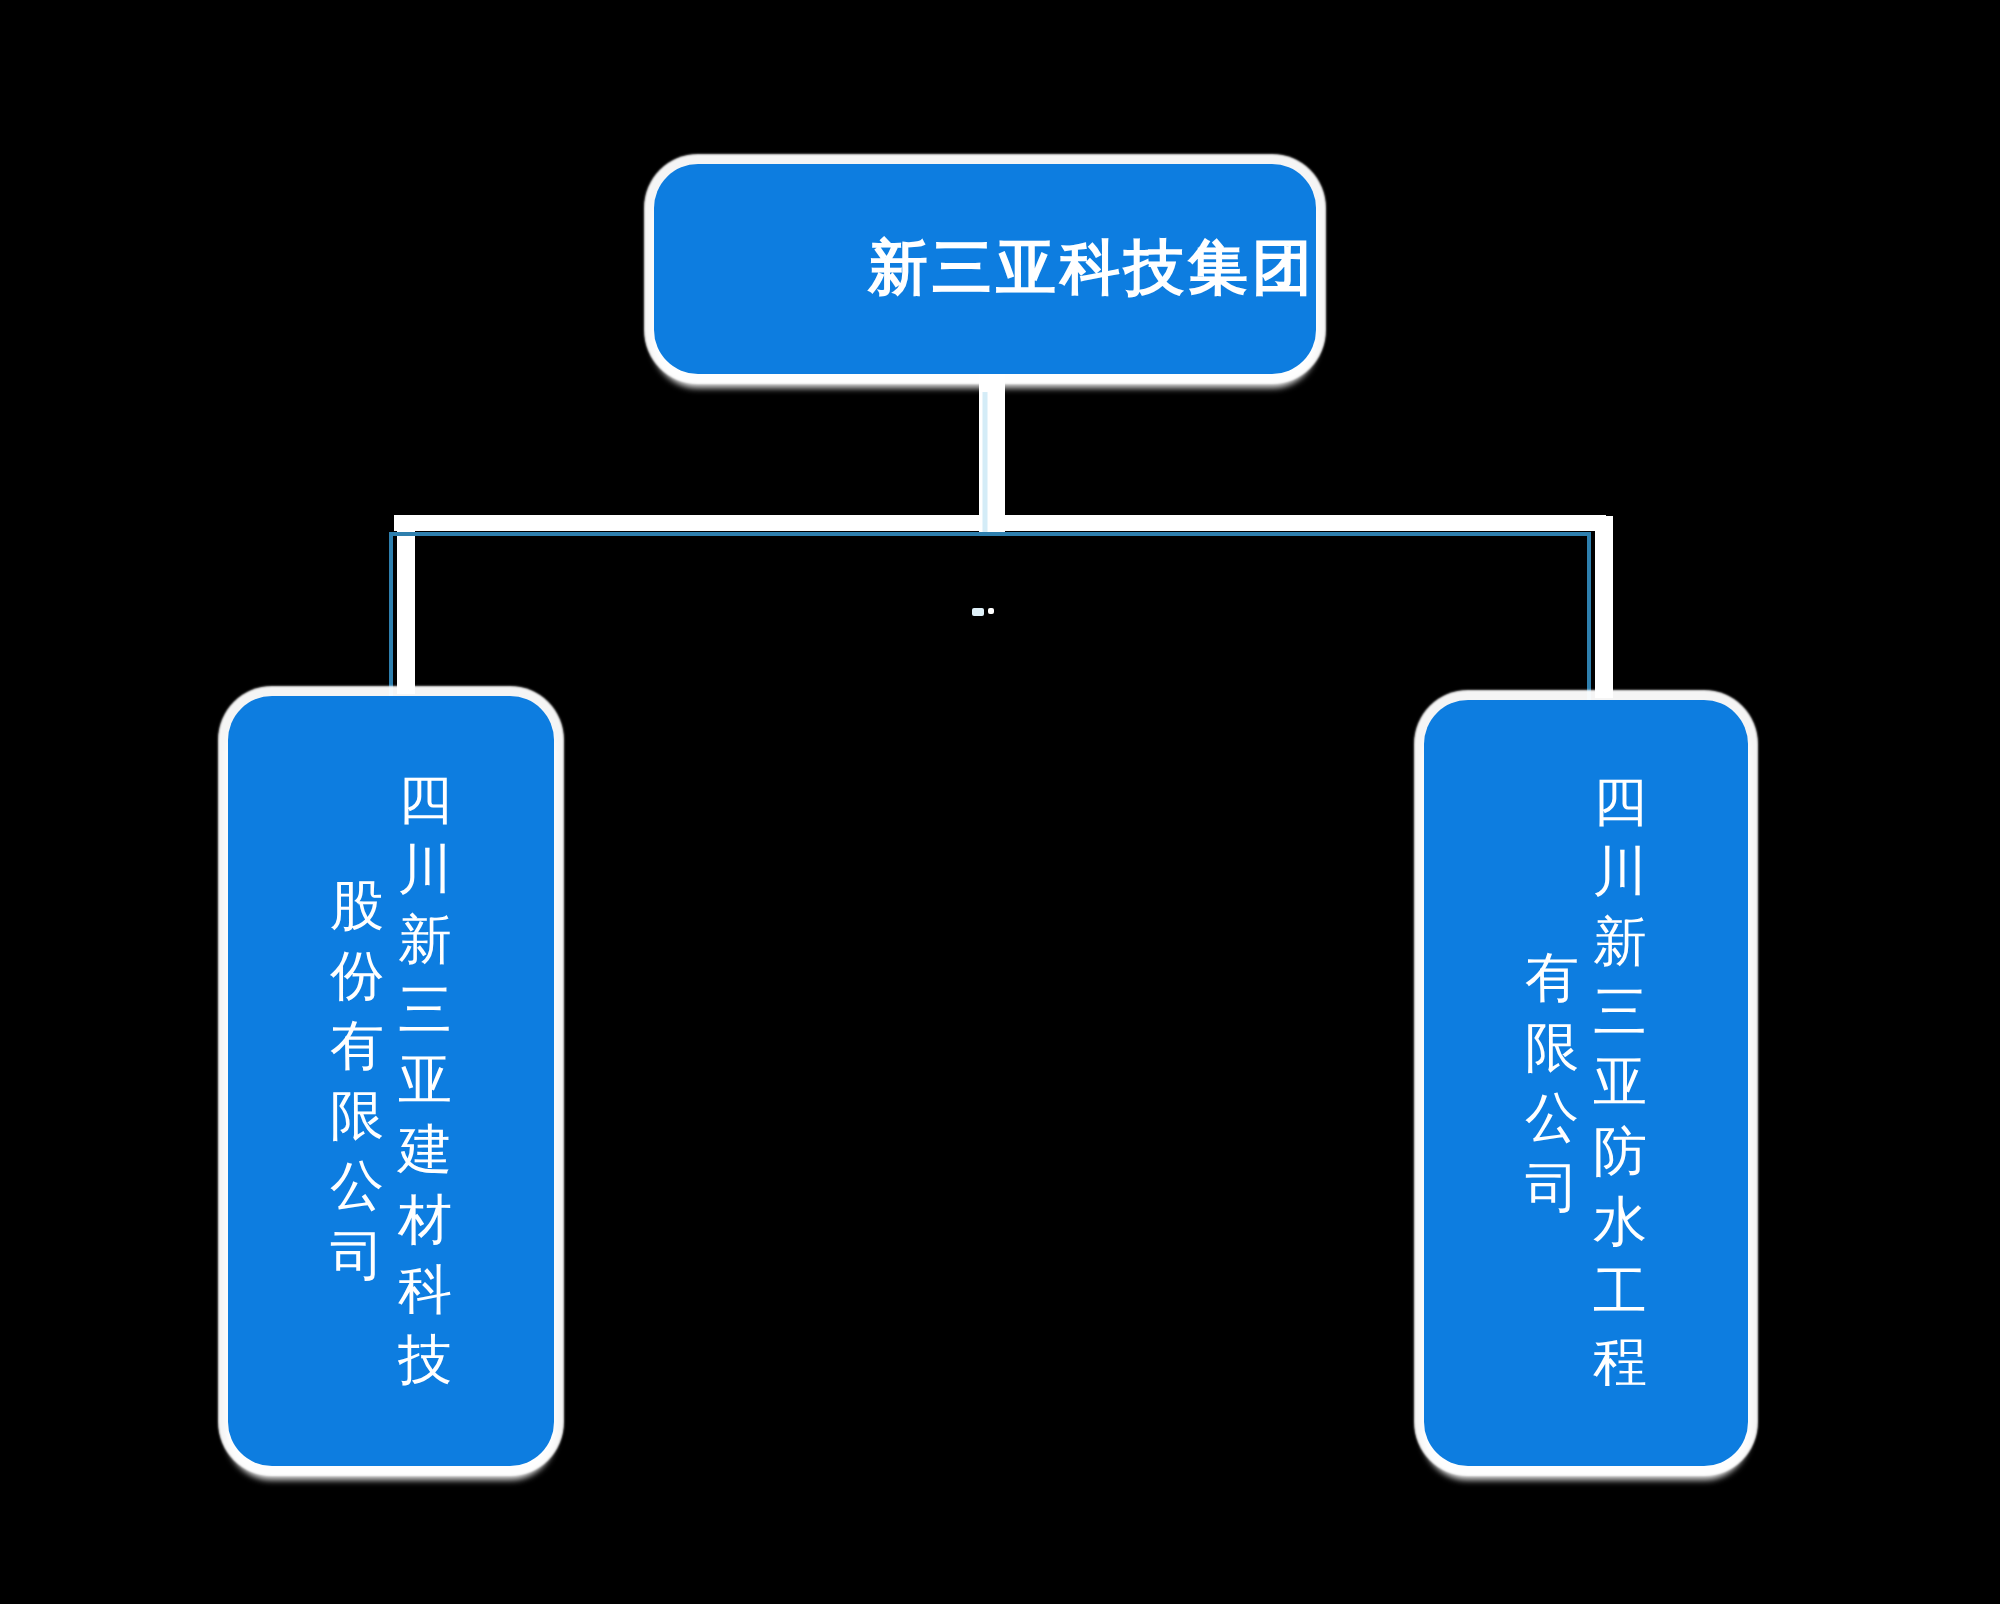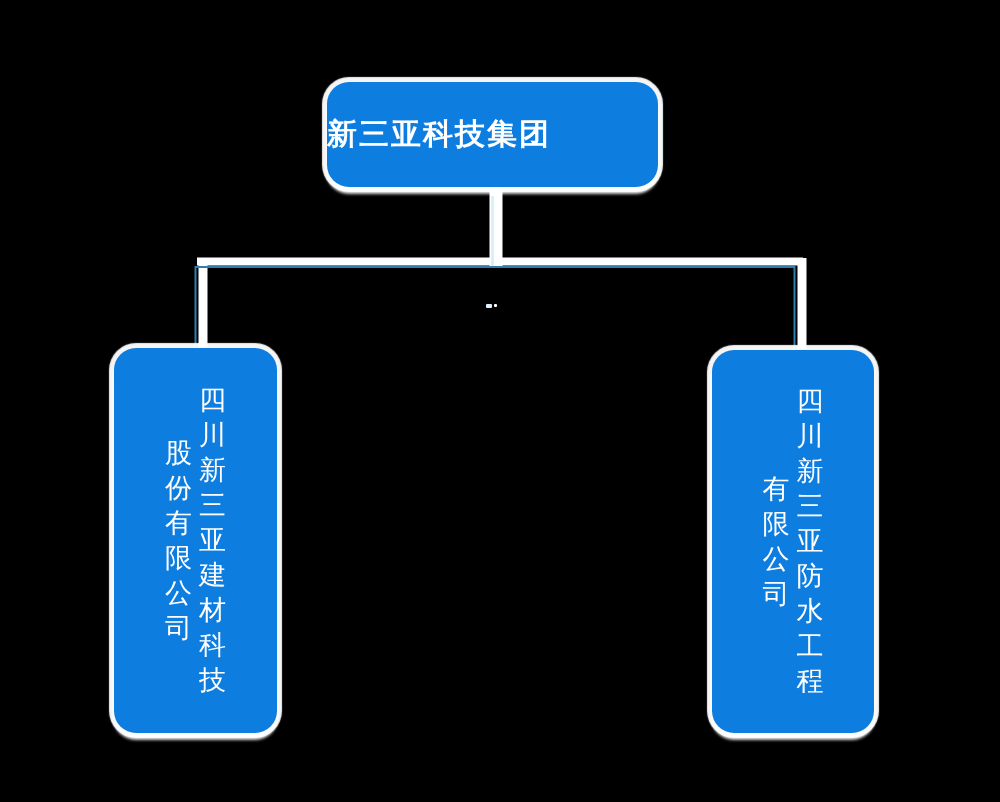--- a/index.html
+++ b/index.html
@@ -43,21 +43,21 @@
     color: var(--text, #ffffff);
     box-sizing: border-box;
   }
   .node.root {
     left: 327px;
     top: 82px;
     width: 331px;
     height: 105px;
     display: flex;
     align-items: center;
-    justify-content: flex-start;
+    justify-content: flex-end;
   }
   .root-label {
     font-size: 30px;
     font-weight: 700;
     letter-spacing: 2px;
     white-space: nowrap;
   }
   .node.child-left {
     left: 114px;
     top: 348px;

